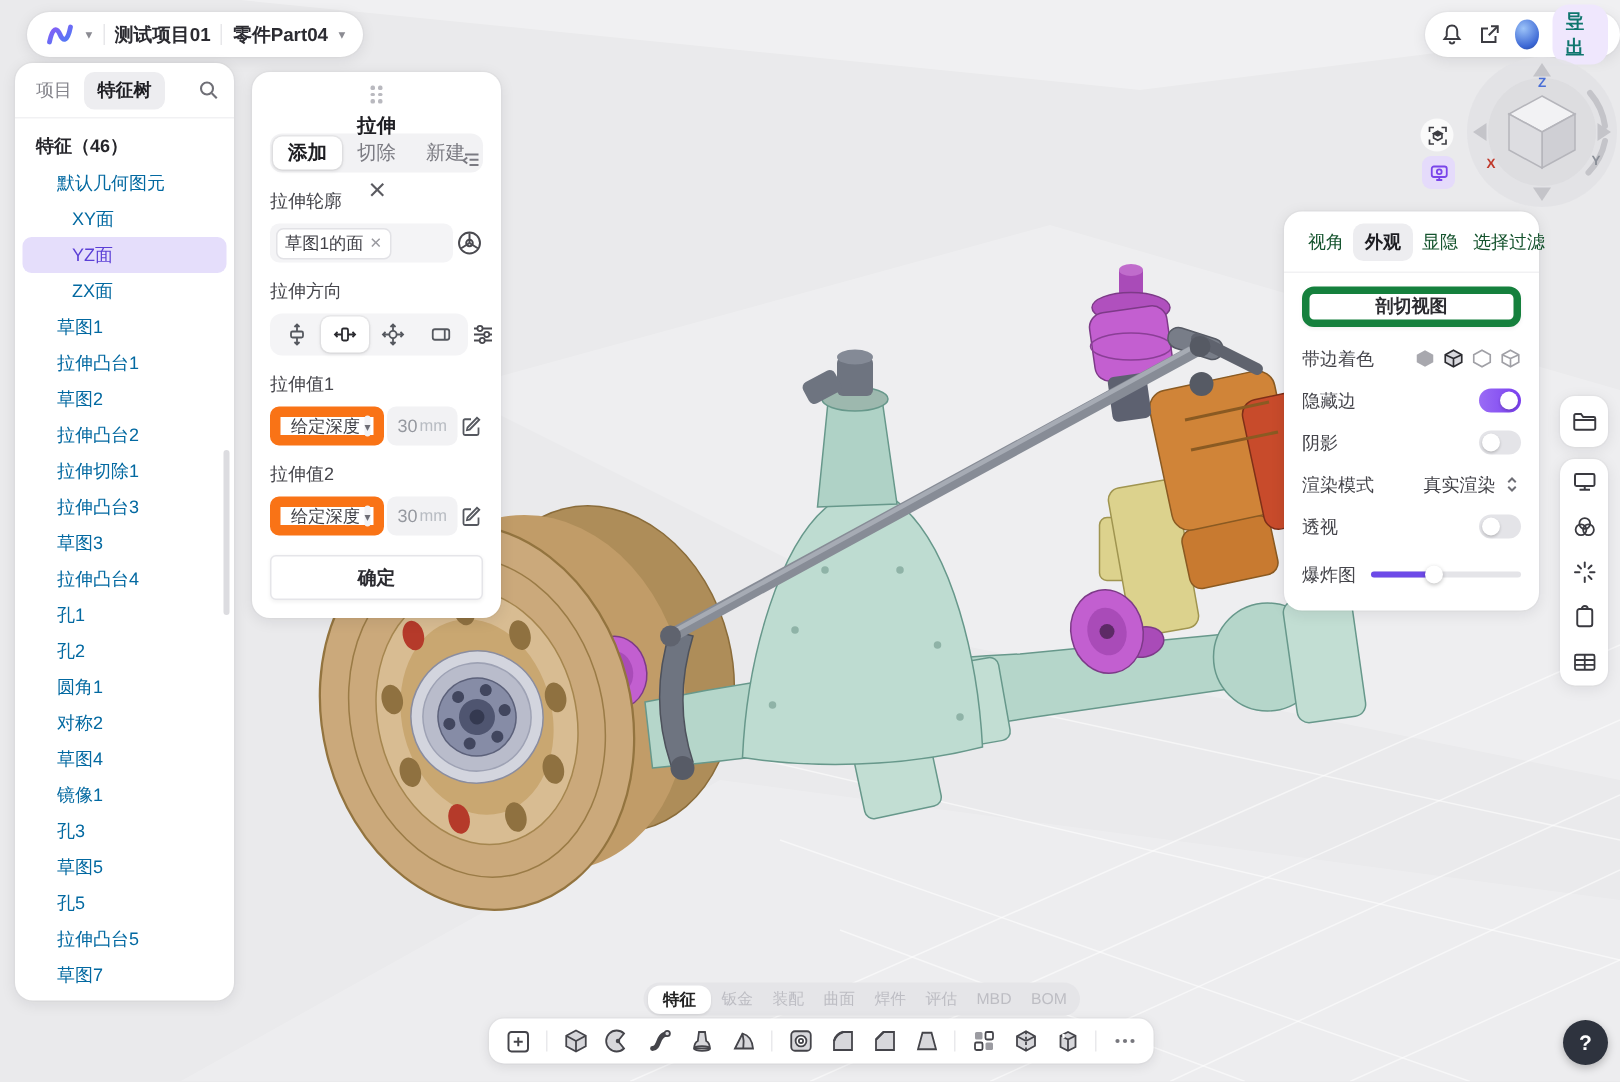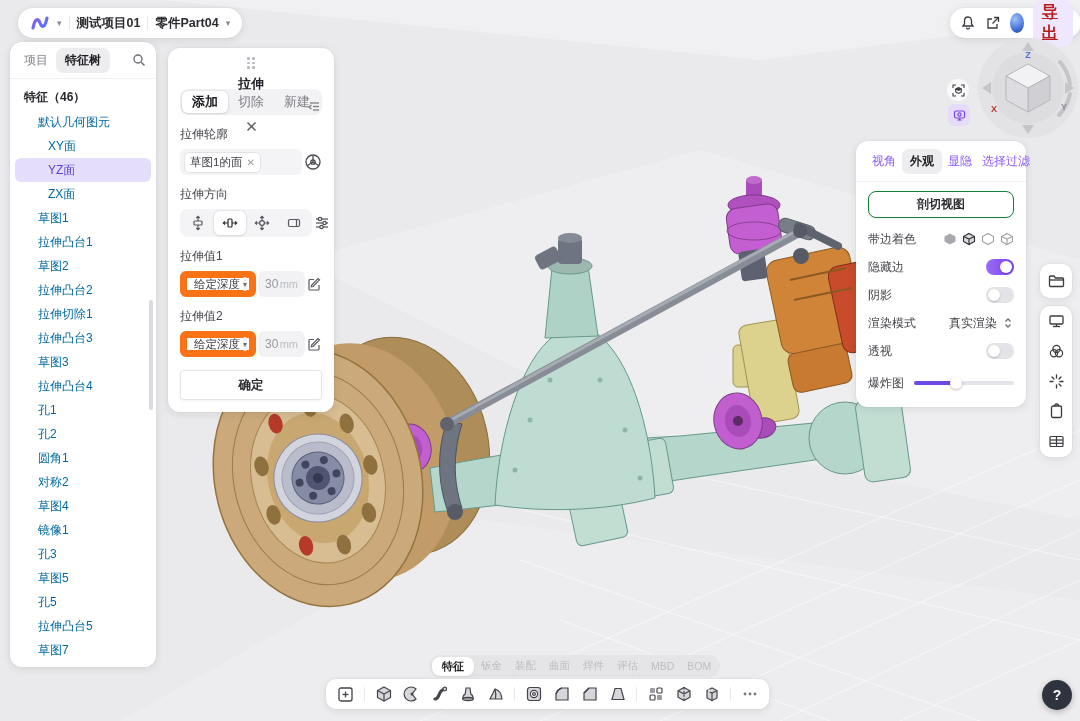--- a/index.html
+++ b/index.html
@@ -10,21 +10,21 @@
   .backdrop, .model-layer { position:absolute; left:0; top:0; }
 
   .card { position:absolute; background:#fff; border-radius:12px; box-shadow:0 2px 10px rgba(25,25,35,.09), 0 0 0 1px rgba(0,0,0,.02); }
 
   
   .tb-left { left:18px; top:8px; height:30px; border-radius:15px; display:flex; align-items:center; gap:7px; padding:0 12px; }
   .tb-right { left:950px; top:8px; height:30px; border-radius:15px; display:flex; align-items:center; gap:9px; padding:0 8px 0 10px; }
   .vdiv { width:1px; height:14px; background:#e7e7ea; }
   .proj-name, .part-name { font-size:12.5px; font-weight:700; color:#2b2b31; white-space:nowrap; }
   .chev { font-size:9px; color:#8b8b92; }
-  .export-btn { background:#efe7fd; color:#b91c1c; font-size:16px; font-weight:700; border-radius:11px; padding:3px 9px; cursor:pointer;text-decoration:underline; }
+  .export-btn { background:#efe7fd; color:#0f766e; font-size:12px; font-weight:700; border-radius:11px; padding:3px 9px; cursor:pointer;text-decoration:underline; }
   .avatar { width:20px; height:20px; border-radius:50%; background:radial-gradient(circle at 35% 30%, #9cc3f8, #3a66d4 70%, #23418f); }
   .icon-btn { display:flex; align-items:center; justify-content:center; }
 
   
   .sidebar { left:10px; top:42px; width:146px; height:625px; overflow:hidden; }
   .sb-head { display:flex; align-items:center; height:36px; padding:0 10px 0 14px; gap:8px; }
   .sb-tab { font-size:12px; color:#84848b; }
   .sb-tab.active { background:#ededf0; border-radius:7px; padding:4px 9px; font-weight:700; color:#1d1d22; }
   .sb-search { margin-left:auto; }
   .sb-div { height:1px; background:#f1f1f3; margin:0 0 4px; }
@@ -54,24 +54,24 @@
   .dd span { font-size:11.5px; color:#3c3c42; white-space:nowrap; }
   .dd .box { margin-left:auto; width:14px; height:14px; background:#f2f2f4; border-radius:3px; display:flex; align-items:center; justify-content:center; font-size:8px; color:#6e6e75; }
   .vin { width:64px; height:26px; background:#f2f2f4; border-radius:6px; display:flex; align-items:center; padding:0 7px; }
   .vin .num { font-size:12px; color:#95989f; }
   .vin .unit { margin-left:auto; font-size:11px; color:#b8bcc2; }
   .okbtn { margin-top:13px; height:30px; border-radius:4px; background:#fff; border:1px solid #e5e5e9; box-shadow:0 1px 3px rgba(0,0,0,.06); display:flex; align-items:center; justify-content:center; font-size:12.5px; font-weight:600; color:#2b2b30; cursor:pointer; }
 
   
   .vp { left:856px; top:141px; width:170px; padding:8px 12px 12px; }
   .vp-tabs { display:flex; align-items:center; gap:2px; }
-  .vp-tab { font-size:12px; color:#8b5cf6; padding:4px 4px; cursor:pointer; white-space:nowrap; }
+  .vp-tab { font-size:12px; color:#14532d; padding:4px 4px; cursor:pointer; white-space:nowrap; }
   .vp-tab.on { background:#ededf0; border-radius:7px; padding:4px 8px; font-weight:700; color:#1d1d22; }
   .vp-div { height:1px; background:#f1f1f3; margin:7px -12px 9px; }
-  .wide-btn { height:27px; border-radius:8px; background:#fff; border:1px solid #15803d; box-shadow:0 1px 3px rgba(0,0,0,.06); display:flex; align-items:center; justify-content:center; font-size:12px; font-weight:600; color:#2b2b30; cursor:pointer; }
+  .wide-btn { height:27px; border-radius:8px; background:#fff; border:5px solid #15803d; box-shadow:0 1px 3px rgba(0,0,0,.06); display:flex; align-items:center; justify-content:center; font-size:12px; font-weight:600; color:#2b2b30; cursor:pointer; }
   .vp-row { display:flex; align-items:center; height:24px; margin-top:4px; }
   .vp-row .lbl { font-size:12px; color:#46464c; }
   .vp-row .ctl { margin-left:auto; display:flex; align-items:center; gap:5px; }
   .tgl { width:28px; height:16px; border-radius:8px; position:relative; cursor:pointer; }
   .tgl.on { background:linear-gradient(90deg,#9a6cf5,#7a3ff0); }
   .tgl.off { background:#e4e4e8; }
   .tgl:after { content:""; position:absolute; top:2px; width:12px; height:12px; border-radius:50%; background:#fff; box-shadow:0 1px 2px rgba(0,0,0,.2); }
   .tgl.on:after { right:2px; } .tgl.off:after { left:2px; }
   .sel { display:flex; align-items:center; gap:4px; cursor:pointer; }
   .sel span { font-size:12px; color:#3f3f45; }

